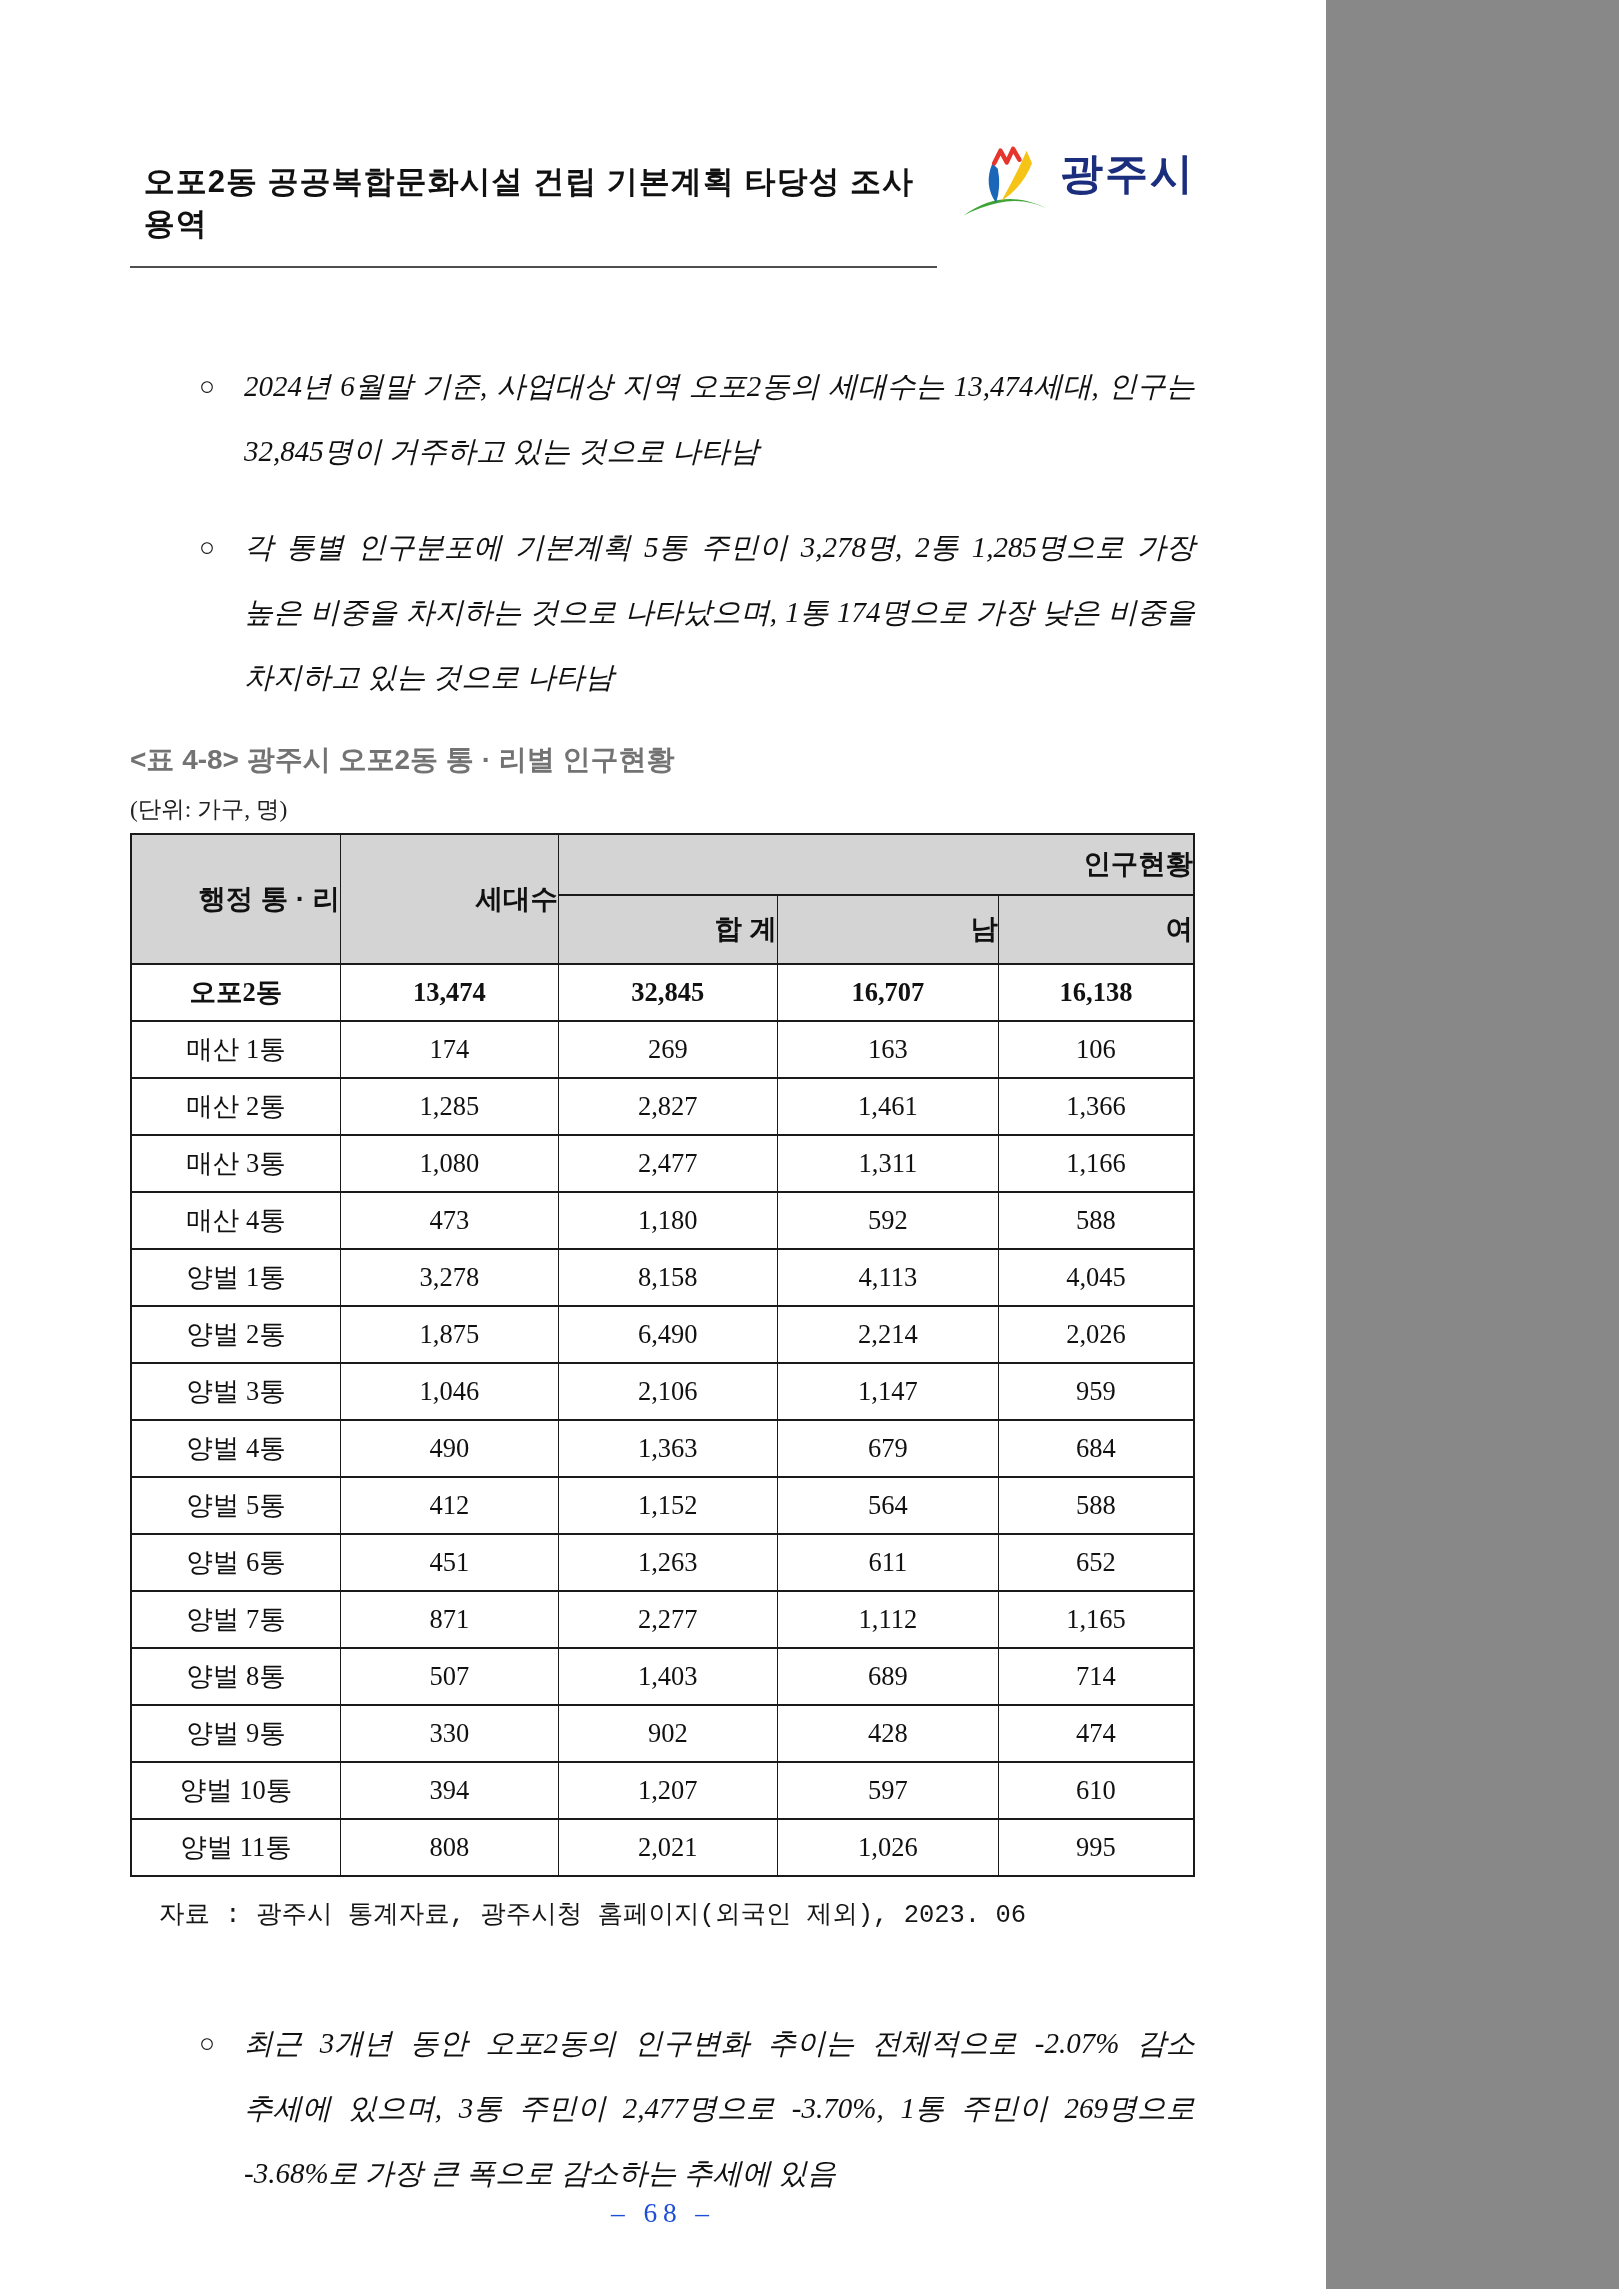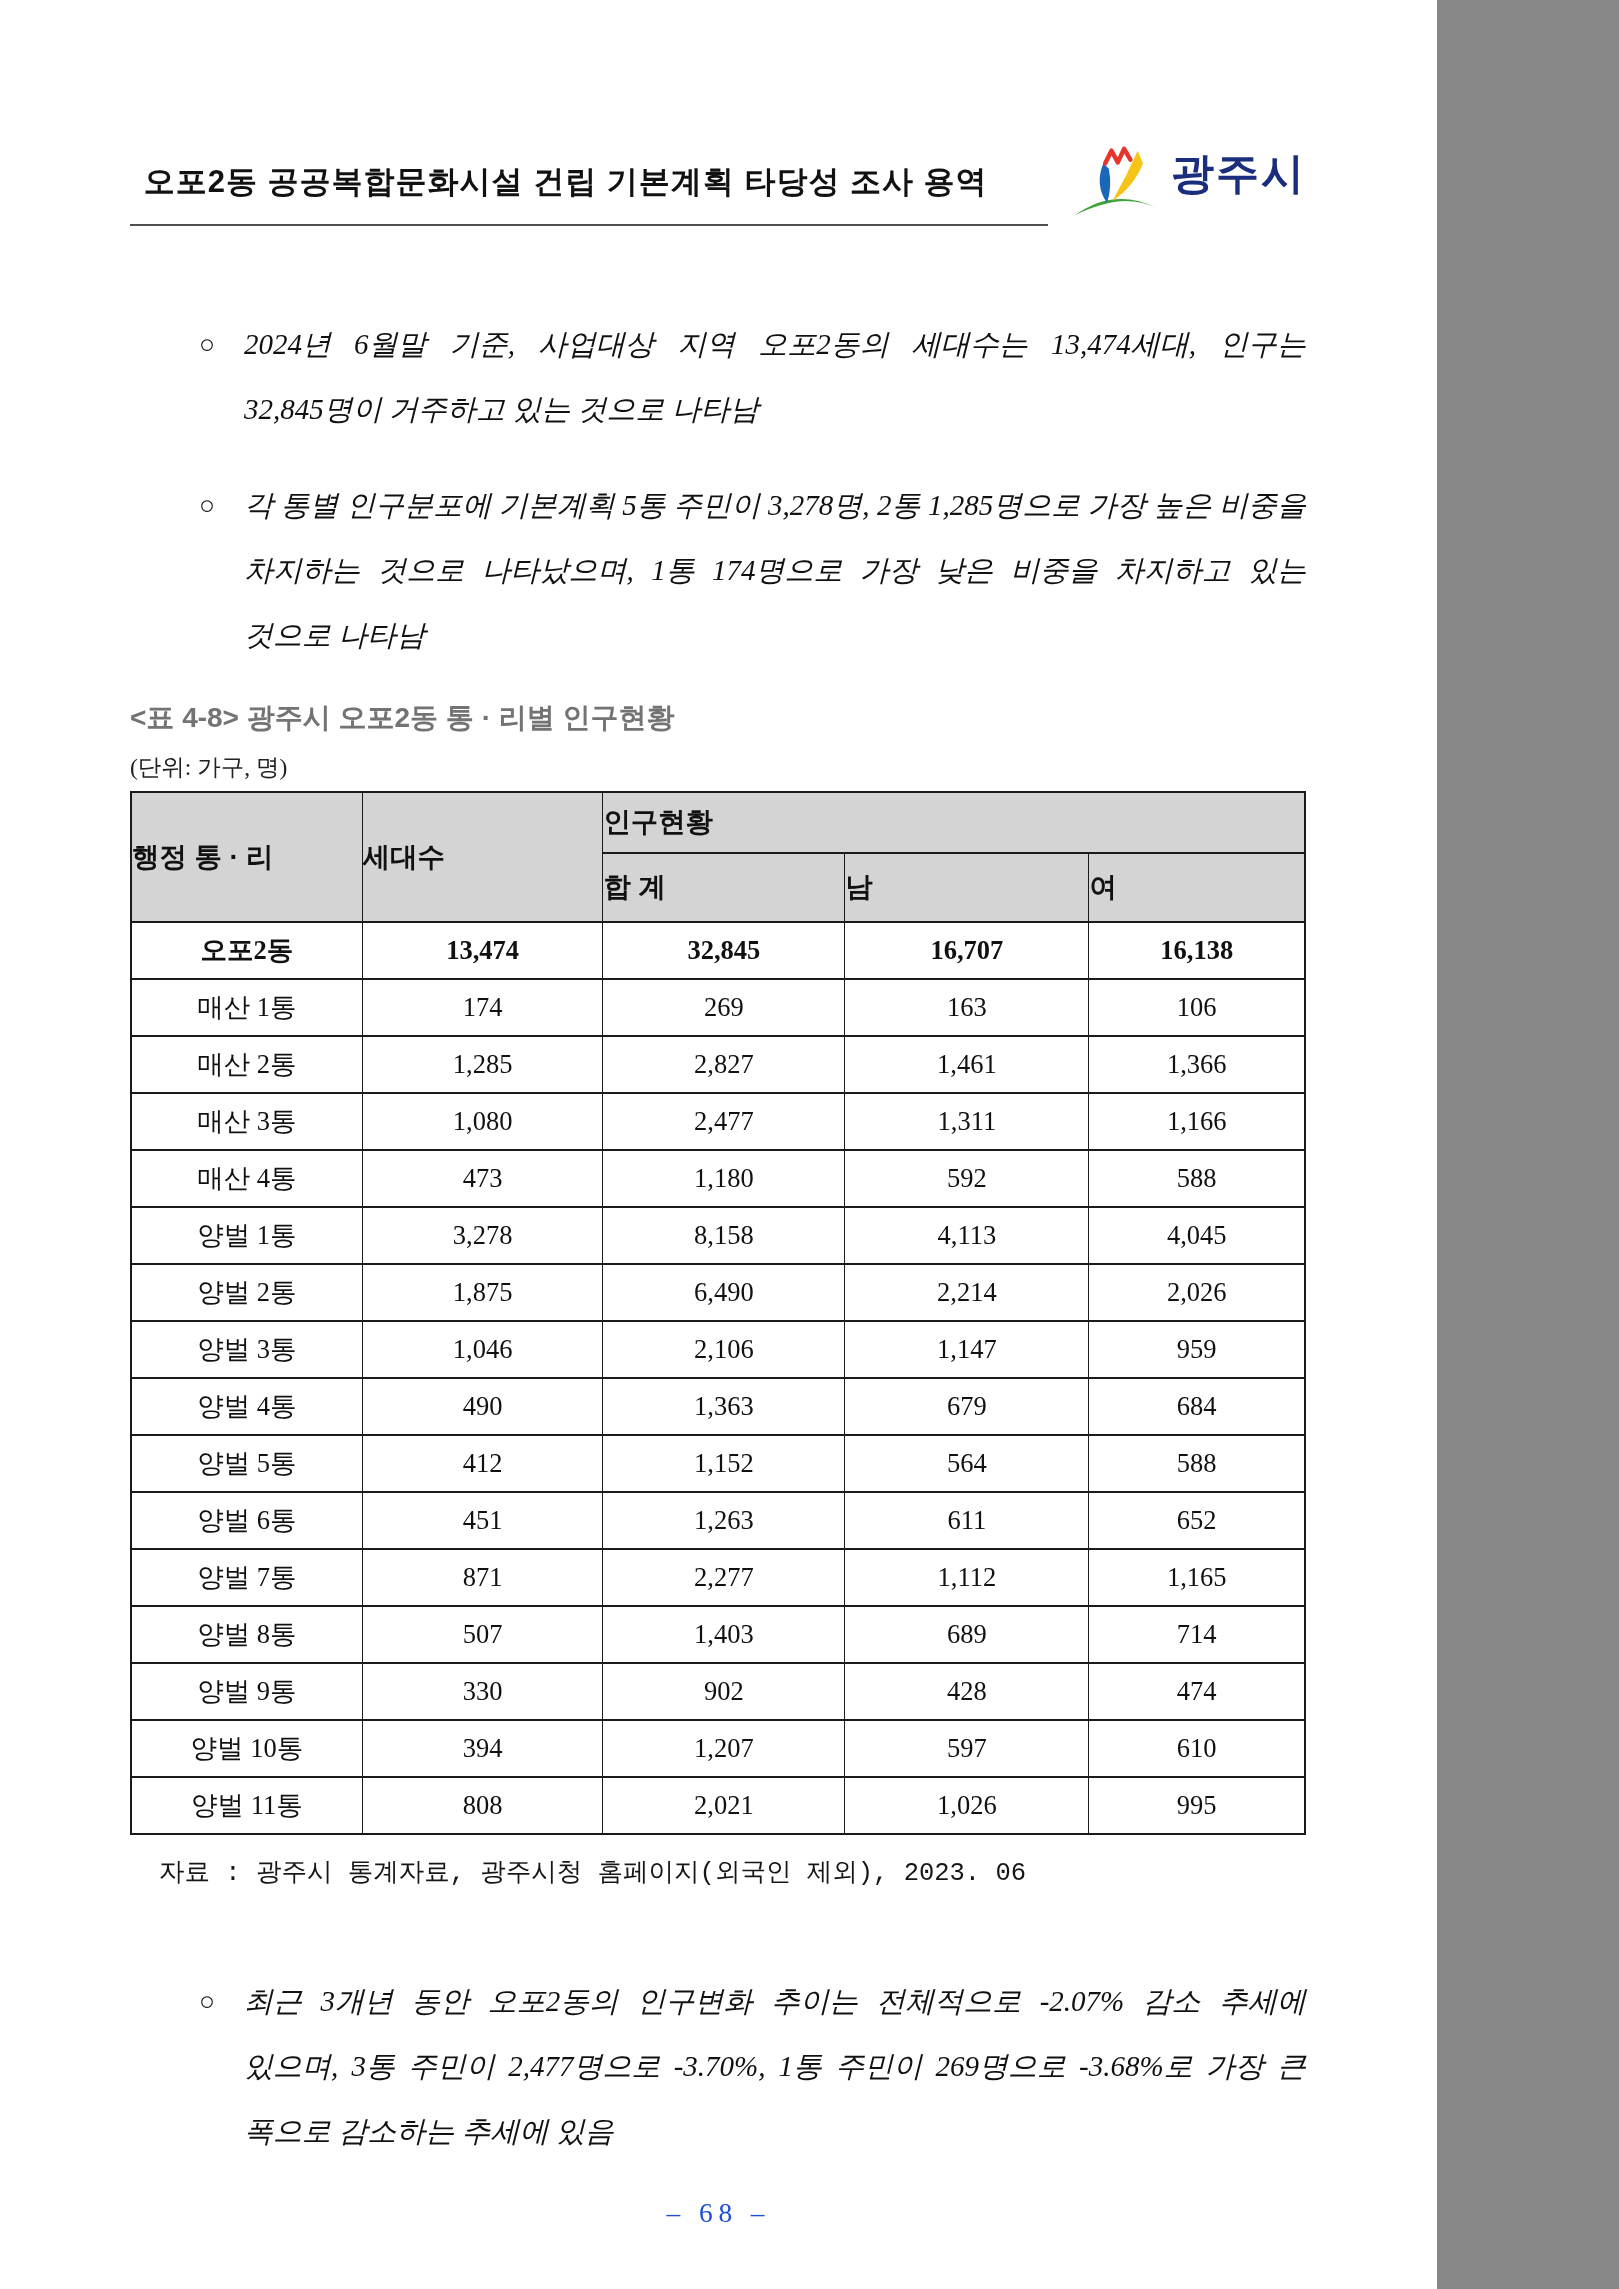--- a/index.html
+++ b/index.html
@@ -1,18 +1,18 @@
 <!DOCTYPE html>
 <html><head>
 <meta charset="utf-8">
 <style>
   html, body { margin: 0; padding: 0; background: #888; }
   .page {
     position: relative;
-    width: 1437px;
+    width: 1326px;
     height: 2290px;
     background: #ffffff;
     font-family: "Liberation Serif", serif;
     color: #111;
     overflow: hidden;
   }
   .content {
     position: absolute;
     left: 130px;
     right: 131px;
@@ -100,21 +100,21 @@
     table-layout: fixed;
   }
   .pop-table th {
     background: #d4d4d4;
     font-family: "Liberation Sans", sans-serif;
     font-weight: bold;
     font-size: 27.4px;
     color: #111;
     border-left: 1px solid #1a1a1a;
     border-top: 1px solid #1a1a1a;
-    text-align: left;
+    text-align: right;
     vertical-align: middle;
     padding: 0;
   }
   .pop-table thead tr.group-row th { height: 59px; }
   .pop-table thead tr.sub-row th { height: 67px; }
   .pop-table th.span2 { height: auto; }
   .pop-table td {
     font-size: 26.5px;
     color: #111;
     border-left: 1px solid #1a1a1a;

